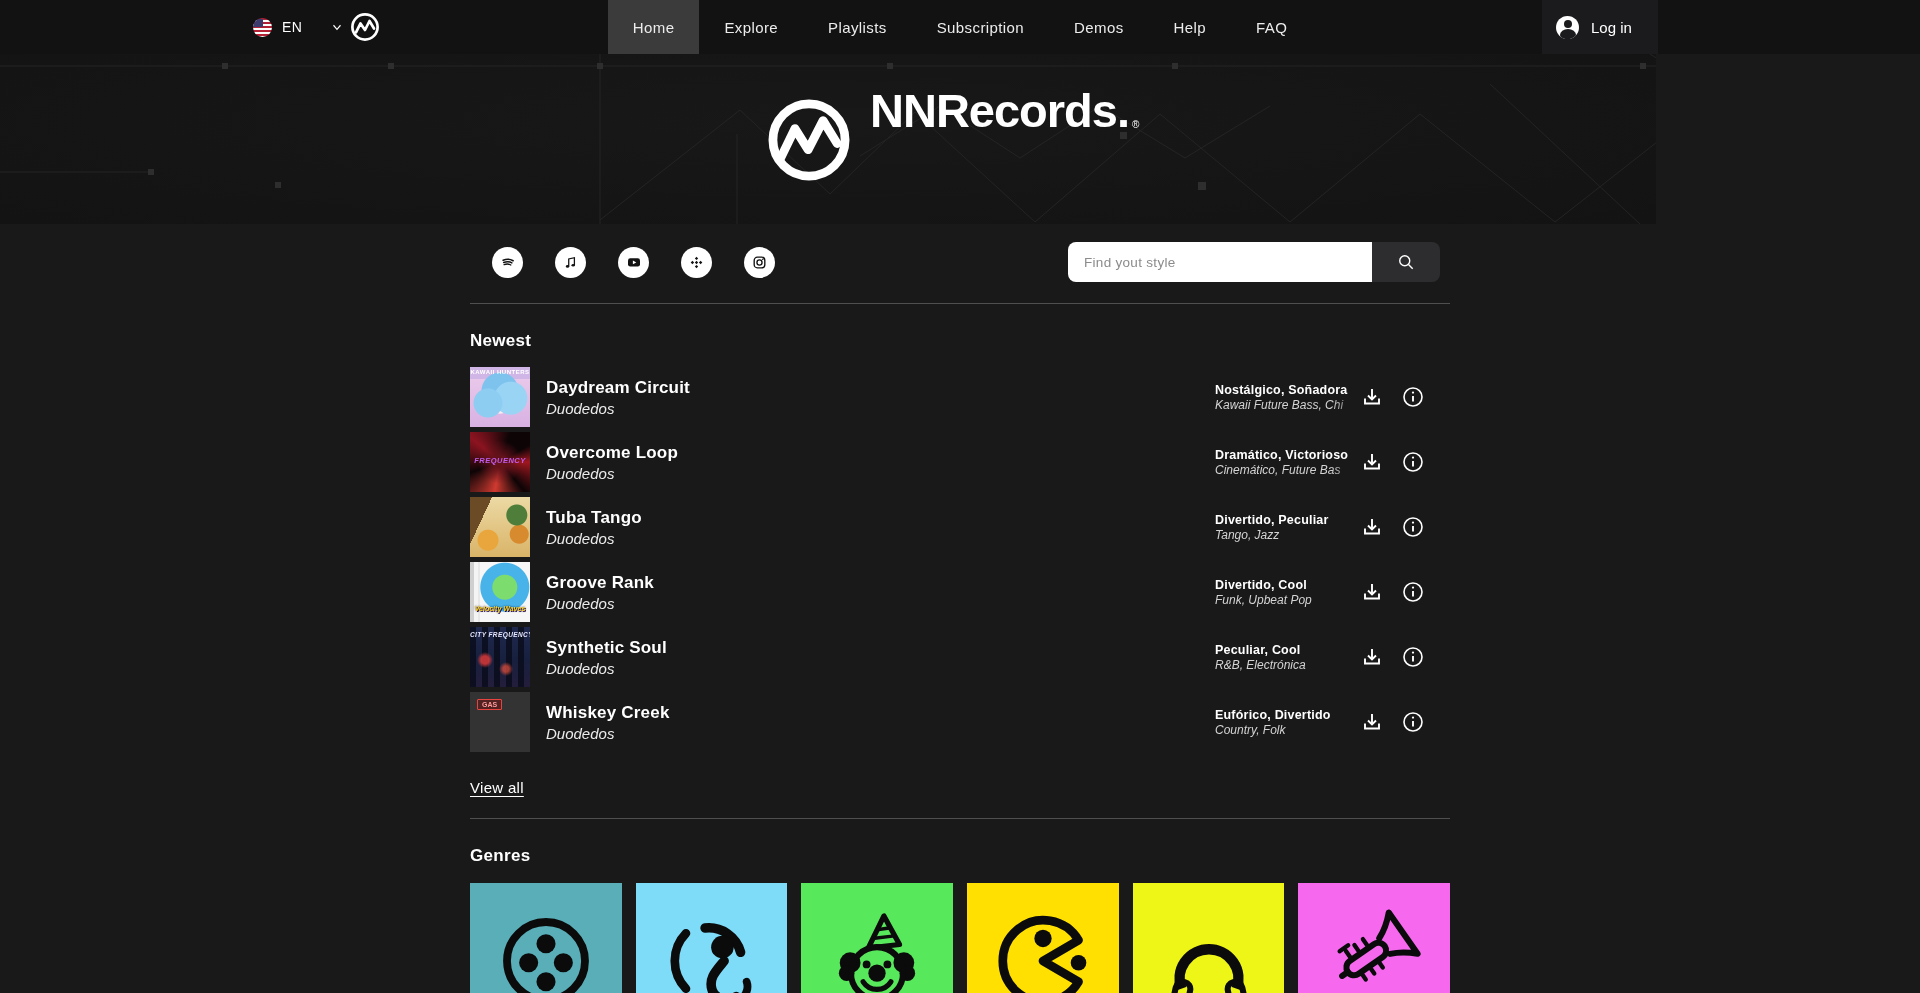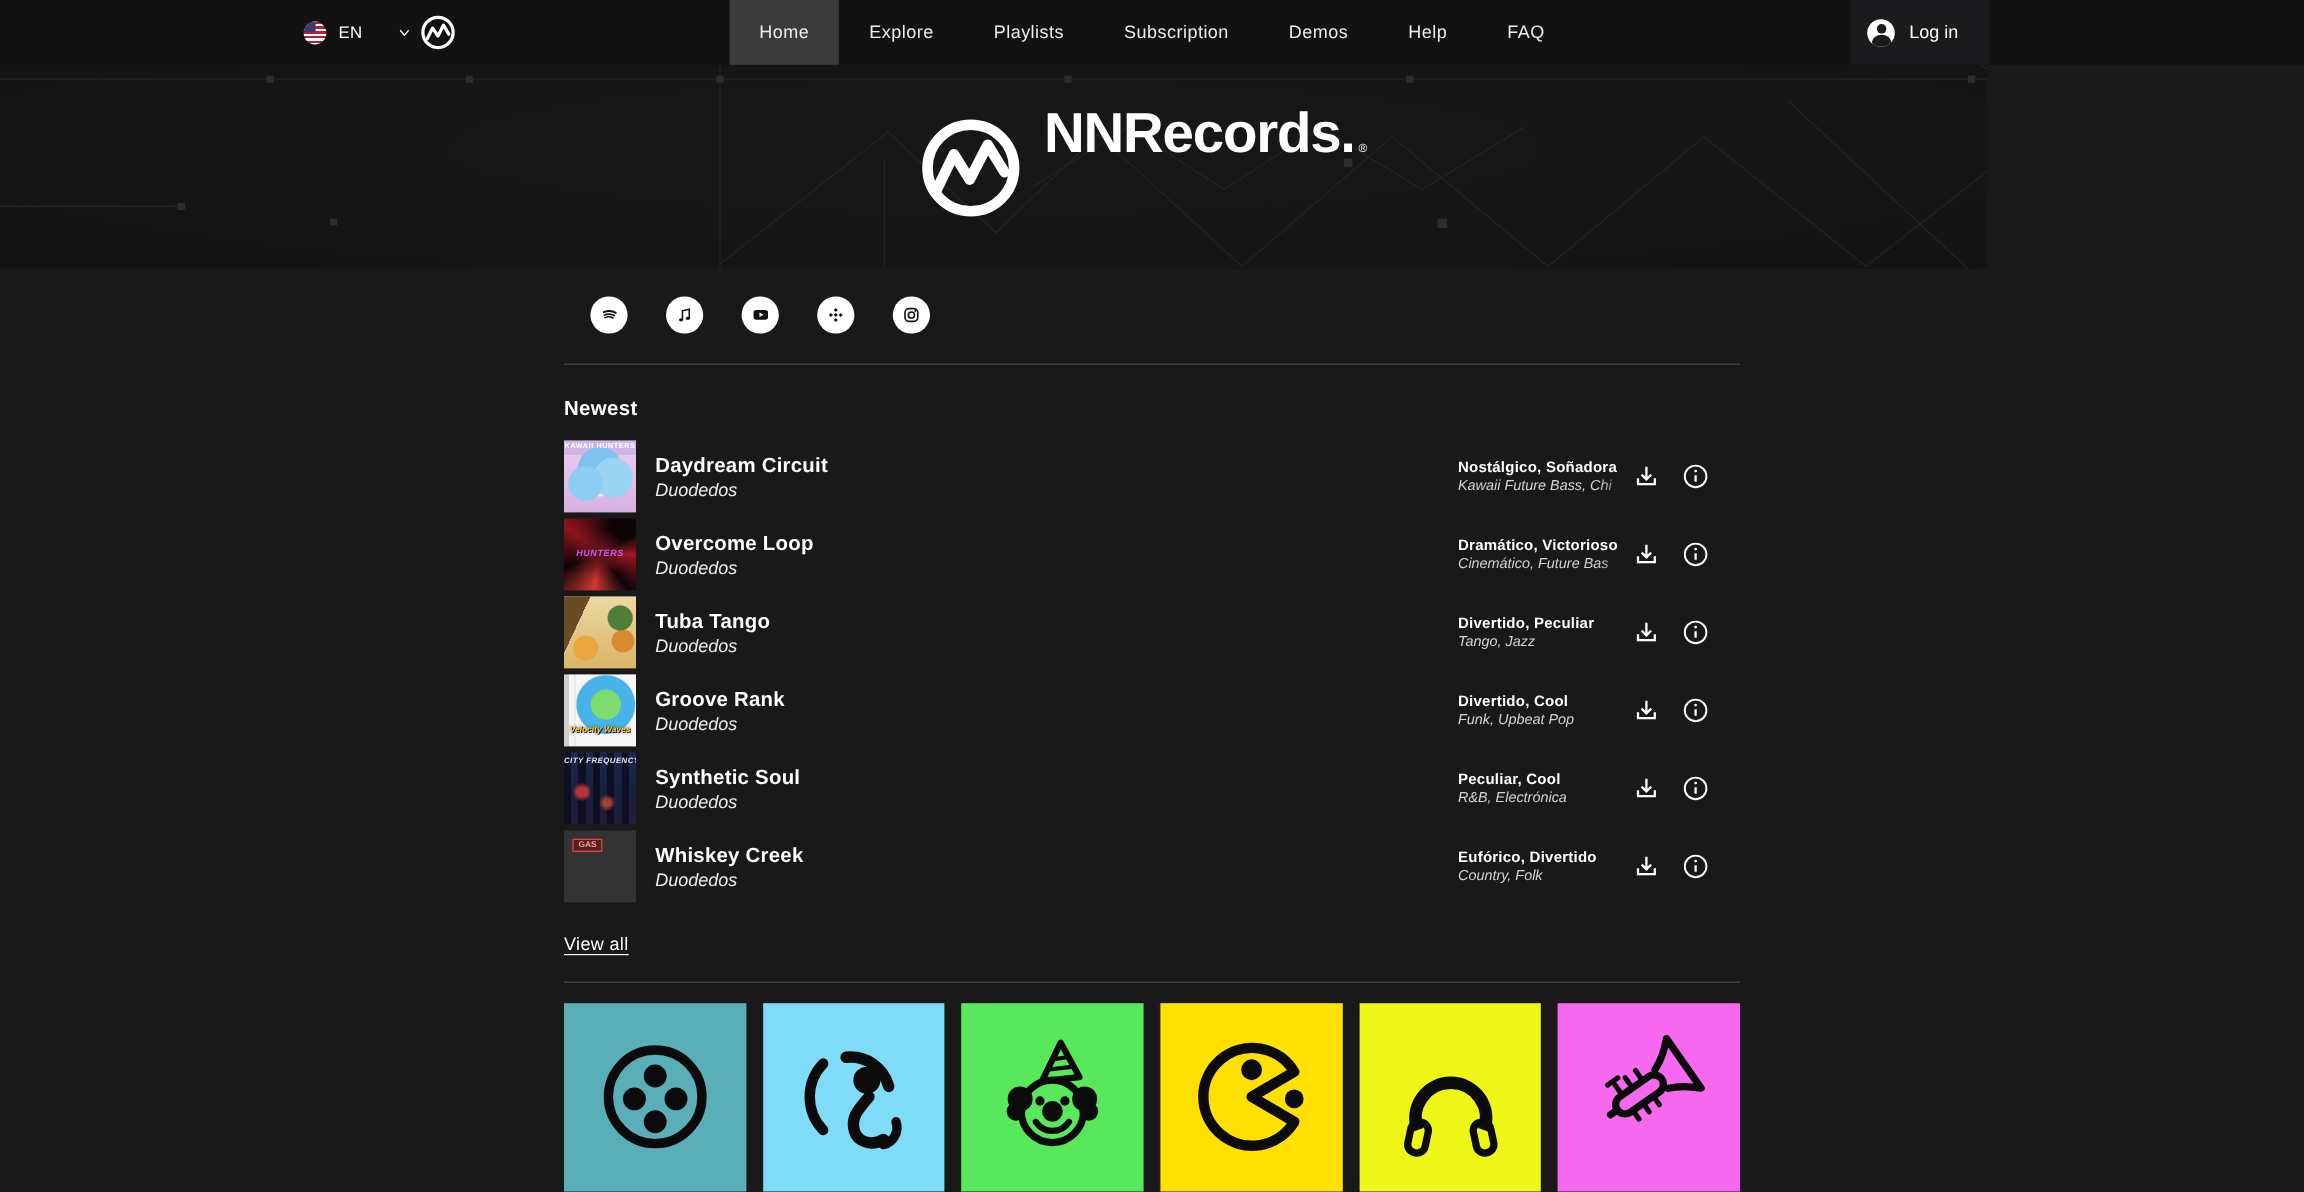--- a/index.html
+++ b/index.html
@@ -239,20 +239,29 @@
       </span>
       <span class="social">
         <svg width="17" height="17" viewBox="0 0 24 24" fill="none" stroke="#121212">
           <rect x="4.5" y="4.5" width="15" height="15" rx="4.5" stroke-width="1.9"></rect>
           <circle cx="12" cy="12" r="3.6" stroke-width="1.9"></circle>
           <circle cx="16.6" cy="7.4" r="1.15" fill="#121212" stroke="none"></circle>
         </svg>
       </span>
     </div>
 
+    <div class="search-bar">
+      <input class="search-input" type="text" placeholder="Find yout style" style="">
+      <button class="search-btn">
+        <svg width="20" height="20" viewBox="0 0 24 24">
+          <circle cx="10.5" cy="10.5" r="6" fill="none" stroke="#fff" stroke-width="1.7"></circle>
+          <line x1="15" y1="15" x2="20" y2="20" stroke="#fff" stroke-width="1.7"></line>
+        </svg>
+      </button>
+    </div>
   </div>
 
   <hr class="divider">
 
   <h2 class="section-title">Newest</h2>
 
   <div class="track-list">
 
     <div class="track-row">
       <div class="thumb art-0">
@@ -282,21 +291,21 @@
               <circle cx="12" cy="12" r="9" stroke-width="1.6"></circle>
               <line x1="12" y1="11" x2="12" y2="16.5" stroke-width="1.9"></line>
               <circle cx="12" cy="7.6" r="1.15" fill="#fff" stroke="none"></circle>
             </svg>
         </span>
       </div>
     </div>
 
     <div class="track-row">
       <div class="thumb art-1">
-          <span class="art-text">HUNTERS</span>
+          <span class="art-text">FREQUENCY</span>
         </div>
       <div class="track-info">
         <div class="track-title">Overcome Loop</div>
         <div class="track-artist">Duodedos</div>
       </div>
       <div class="track-tags">
         <div class="track-moods">Dramático, Victorioso</div>
         <div class="genres-wrap">
             <div class="track-genres">Cinemático, Future Bas</div>
             <span class="fade"></span>
@@ -451,20 +460,21 @@
         </span>
       </div>
     </div>
 
   </div>
 
   <a class="view-all">View all</a>
 
   <hr class="divider">
 
+  <h2 class="section-title">Genres</h2>
 
   <div class="tiles">
     <div class="tile" style="background-color: rgb(89, 174, 184);">
       <svg width="104" height="104" viewBox="0 0 120 120">
         <circle cx="60" cy="60" r="45" fill="none" stroke="#0b0b0b" stroke-width="9"></circle>
         <circle cx="60" cy="40" r="11" fill="#0b0b0b"></circle>
           <circle cx="40" cy="62" r="11" fill="#0b0b0b"></circle>
         <circle cx="80" cy="62" r="11" fill="#0b0b0b"></circle>
           <circle cx="60" cy="84" r="11" fill="#0b0b0b"></circle>
       </svg>

